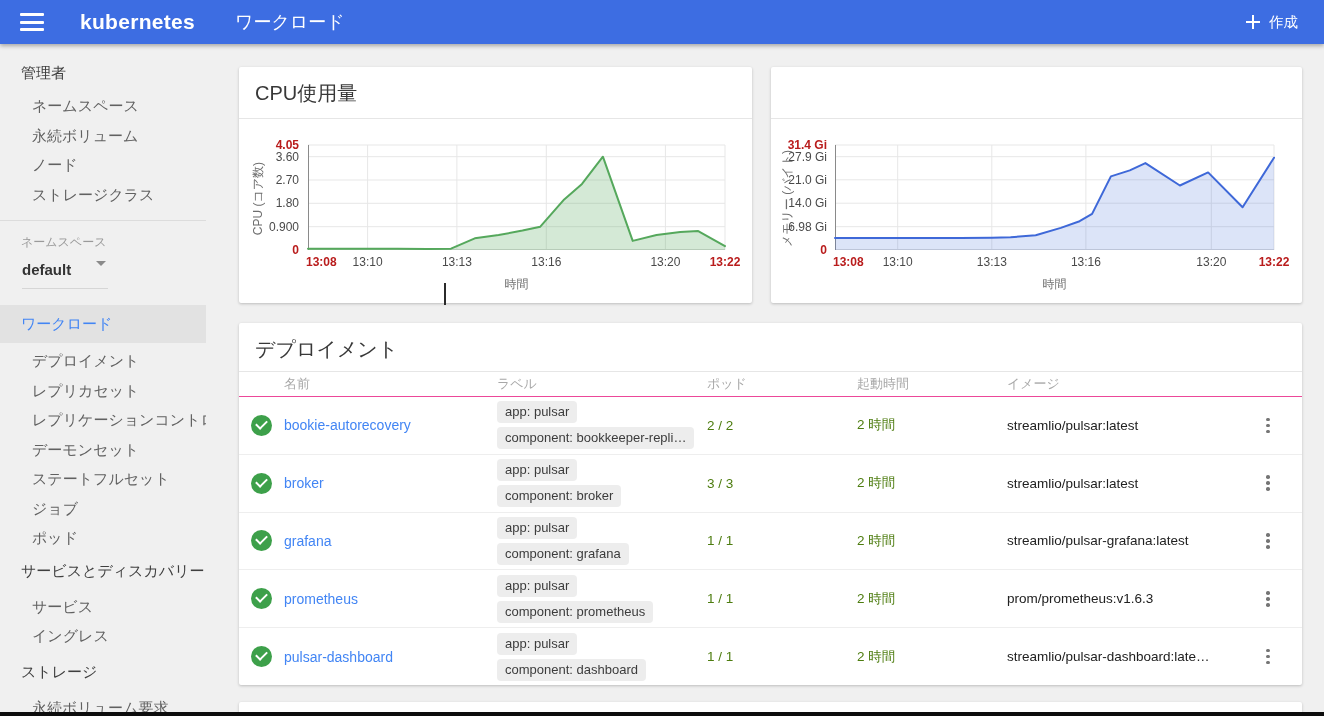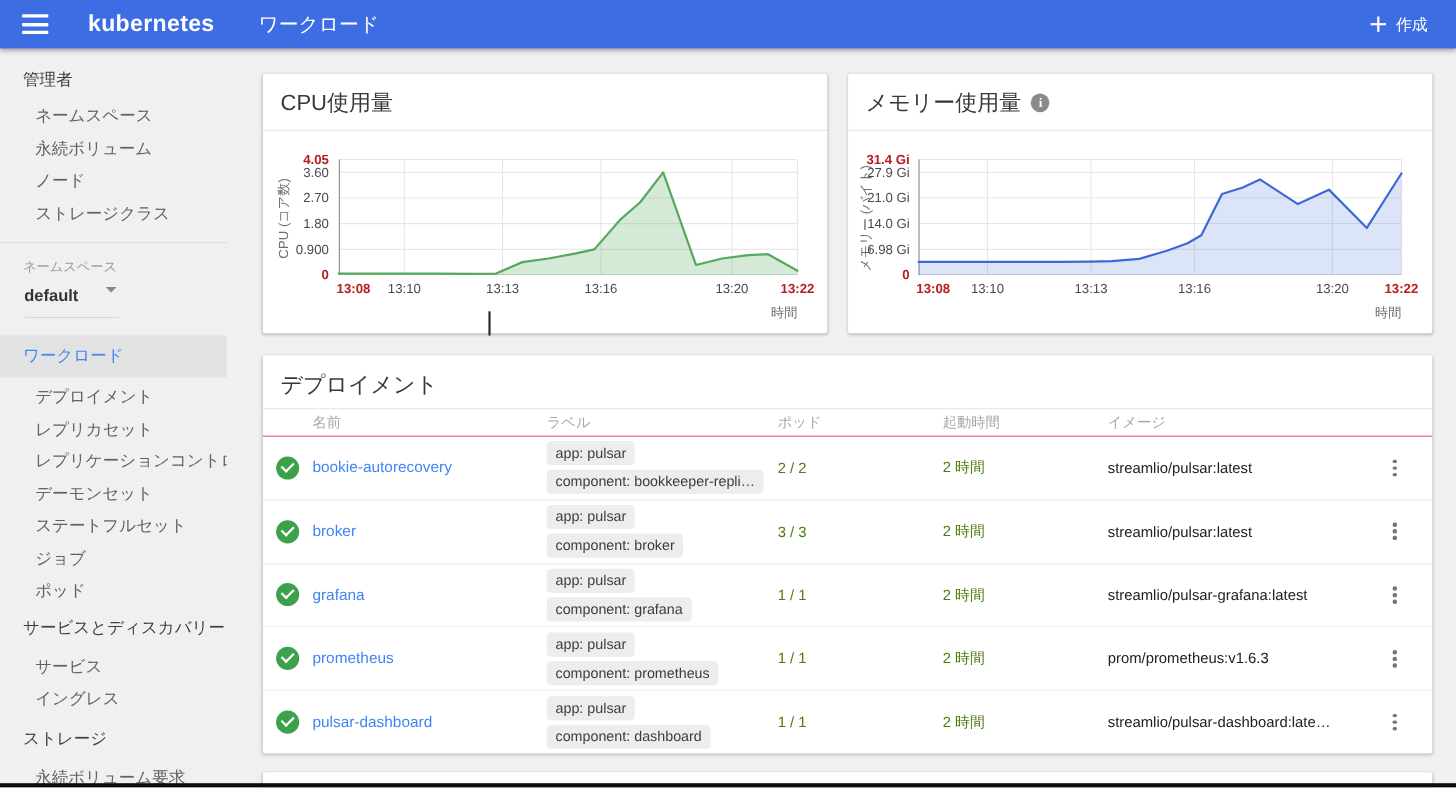--- a/index.html
+++ b/index.html
@@ -65,21 +65,21 @@
   .card-mem .plot { left:64px; width:439px; }
   .y-ticks { position:absolute; top:26px; height:105px; left:0; overflow:visible; }
   .card-cpu .y-ticks { width:64px; }
   .card-mem .y-ticks { width:60px; }
   .ytick { position:absolute; right:4px; font-size:12px; color:#4a4a4a; white-space:nowrap; }
   .x-ticks { position:absolute; top:136px; height:14px; }
   .card-cpu .x-ticks { left:69px; width:417px; }
   .card-mem .x-ticks { left:64px; width:439px; }
   .xtick { position:absolute; top:0; width:56px; text-align:center; font-size:12px; color:#4a4a4a; white-space:nowrap; }
   .bold { font-weight:bold; color:#b91c1c; }
-  .x-axis-label { position:absolute; top:157px; text-align:right; font-size:12px; color:#6e6e6e; }
+  .x-axis-label { position:absolute; top:157px; text-align:center; font-size:12px; color:#6e6e6e; }
   .card-cpu .x-axis-label { left:69px; width:417px; }
   .card-mem .x-axis-label { left:64px; width:439px; }
   .y-axis-label { position:absolute; top:71px; width:100px; text-align:center; font-size:12px; color:#6e6e6e;
                   transform:rotate(-90deg); }
   .card-cpu .y-axis-label { left:-31px; }
   .card-mem .y-axis-label { left:-34px; }
 
   
   .table { position:absolute; left:0; top:48px; right:0; bottom:0; display:flex; flex-direction:column; }
   .t-head, .t-row { display:grid; grid-template-columns:45px 213px 210px 150px 150px 1fr 48px; align-items:center; }
@@ -190,24 +190,20 @@
         <div class="xtick" style="left:120.9px;">13:13</div>
         <div class="xtick" style="left:210.3px;">13:16</div>
         <div class="xtick" style="left:329.4px;">13:20</div>
         <div class="xtick bold" style="left:389.0px;">13:22</div>
       </div>
     <div class="x-axis-label">時間</div>
   </div>
 </section>
 
 <section class="card card-mem">
-  <div class="card-title">
-    <span>メモリー使用量</span>
-    <span class="info-icon">i</span>
-  </div>
   <div class="card-divider"></div>
   <div class="chart-wrap">
     <div class="y-axis-label">メモリー (バイト)</div>
     <div class="y-ticks">
         <div class="ytick bold" style="top:-7.0px">31.4 Gi</div>
         <div class="ytick" style="top:4.7px">27.9 Gi</div>
         <div class="ytick" style="top:27.8px">21.0 Gi</div>
         <div class="ytick" style="top:51.2px">14.0 Gi</div>
         <div class="ytick" style="top:74.7px">6.98 Gi</div>
         <div class="ytick bold" style="top:98.0px">0</div>

